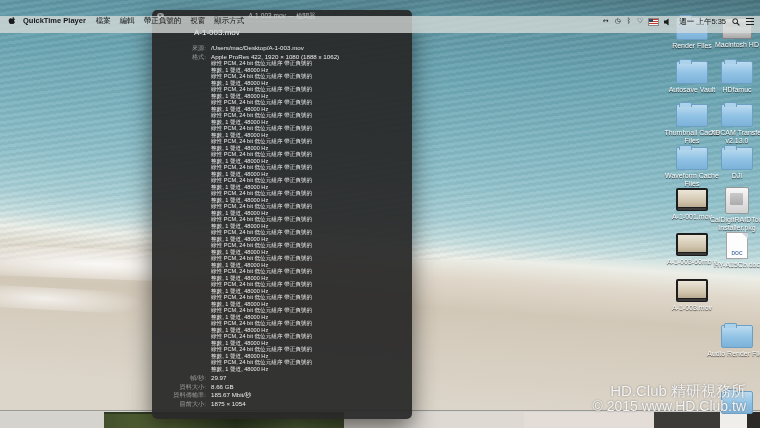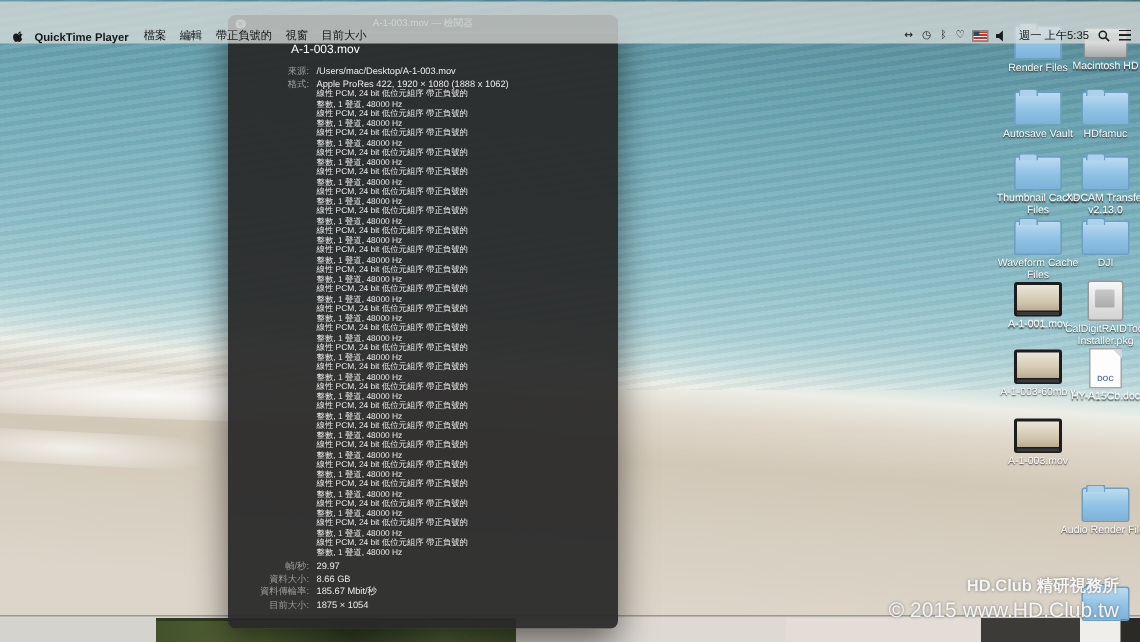--- a/index.html
+++ b/index.html
@@ -18,22 +18,22 @@
     background:radial-gradient(60% 100% at 30% 50%,rgba(255,255,255,.85),rgba(255,255,255,0) 75%);}
   .foam2{position:absolute;left:-20px;top:290px;width:220px;height:22px;transform:rotate(3deg);
     background:radial-gradient(60% 100% at 30% 50%,rgba(255,255,255,.7),rgba(255,255,255,0) 75%);}
 
   
   .peek{position:absolute;left:0;top:410px;width:760px;height:18px;background:#d8d6d1;
     border-top:1px solid #9a9892;}
   .peek .seg{position:absolute;top:1px;height:17px;}
 
   
-  .menubar{position:absolute;left:0;top:1px;width:760px;height:28px;
-    background:rgba(214,219,217,.78);display:flex;align-items:flex-end;
+  .menubar{position:absolute;left:0;top:16px;width:760px;height:17px;
+    background:rgba(214,219,217,.78);display:flex;align-items:flex-start;
     font-size:7.5px;color:#161616;z-index:30;}
   .menubar .apple{margin:0 7px 0 8px;display:flex;align-items:center;}
   .menubar .appname{font-weight:bold;margin-right:10px;}
   .menubar .mitem{margin-right:9px;white-space:nowrap;}
   .status{margin-left:auto;display:flex;align-items:center;gap:6px;padding-right:6px;}
   .status .g{font-family:"DejaVu Sans",sans-serif;font-size:7px;line-height:11px;}
   .flag{width:9px;height:6px;position:relative;
     background:repeating-linear-gradient(180deg,#c0392b 0 1px,#f5f5f5 1px 2px);outline:.5px solid #888;}
   .flag::before{content:"";position:absolute;left:0;top:0;width:4px;height:3px;background:#34495e;}
   .nc-icon{width:8px;height:7px;
@@ -80,21 +80,21 @@
   .ic.pkg::before{content:"";position:absolute;left:4px;top:5px;width:13px;height:12px;
     background:linear-gradient(#c9c9c9,#ababab);border-radius:1px;}
   .ic.doc{width:20px;height:25px;margin-top:1px;background:#fdfdfd;border:.5px solid #a5a5a5;}
   .ic.doc::before{content:"";position:absolute;right:-0.5px;top:-0.5px;
     border:3px solid #cfd8e2;border-left-color:transparent;border-bottom-color:transparent;}
   .doc-badge{position:absolute;left:0;right:0;bottom:2px;font-size:5px;color:#5a7aa8;font-weight:bold;}
 
   
   .watermark{position:absolute;right:14px;bottom:14px;text-align:right;z-index:15;
     color:rgba(252,252,252,.92);text-shadow:0 0 2px rgba(110,110,110,.95);}
-  .wm1{font-size:11px;line-height:16px;font-weight:bold;}
+  .wm1{font-size:15px;line-height:16px;}
   .wm2{font-size:14px;line-height:15px;}
 </style>
 </head>
 <body>
 
 <div class="screen">
 
   <div class="wallpaper"></div>
   <div class="ripples"></div>
   <div class="foam1"></div>
@@ -114,21 +114,21 @@
     <span class="apple">
       <svg width="8" height="9" viewBox="0 0 14 16">
           <path fill="#1a1a1a" d="M7.2 3.9c1-2 3-2 3-2s.2 1.6-.8 2.7C8.4 5.7 7.1 5.4 7.1 5.4S6.9 4.7 7.2 3.9zM10.6 8.6c0-2 1.8-2.9 1.8-2.9S11.4 4.1 9.7 4.1c-1.2 0-2 .7-2.6.7-.6 0-1.5-.7-2.6-.7C2.7 4.1 1.1 5.7 1.1 8.4c0 2.8 2.1 5.7 3.3 5.7.8 0 1.3-.5 2.3-.5s1.5.5 2.3.5c1.2 0 2.7-2.2 3.1-3.6 0 0-1.5-.6-1.5-1.9z"></path>
         </svg>
     </span>
     <span class="appname">QuickTime Player</span>
     <span class="mitem">檔案</span>
     <span class="mitem">編輯</span>
     <span class="mitem">帶正負號的</span>
     <span class="mitem">視窗</span>
-    <span class="mitem">目前大小</span>
+    <span class="mitem">顯示方式</span>
 
     <span class="status">
       <span class="g">↔</span>
       <span class="g">◷</span>
       <span class="g">ᛒ</span>
       <span class="g">♡</span>
       <span class="flag"></span>
       <svg width="9" height="8" viewBox="0 0 9 8">
           <path d="M0 2.6h2L4.6.4v7.2L2 5.4H0z" fill="#1c1c1c"></path>
         </svg>

